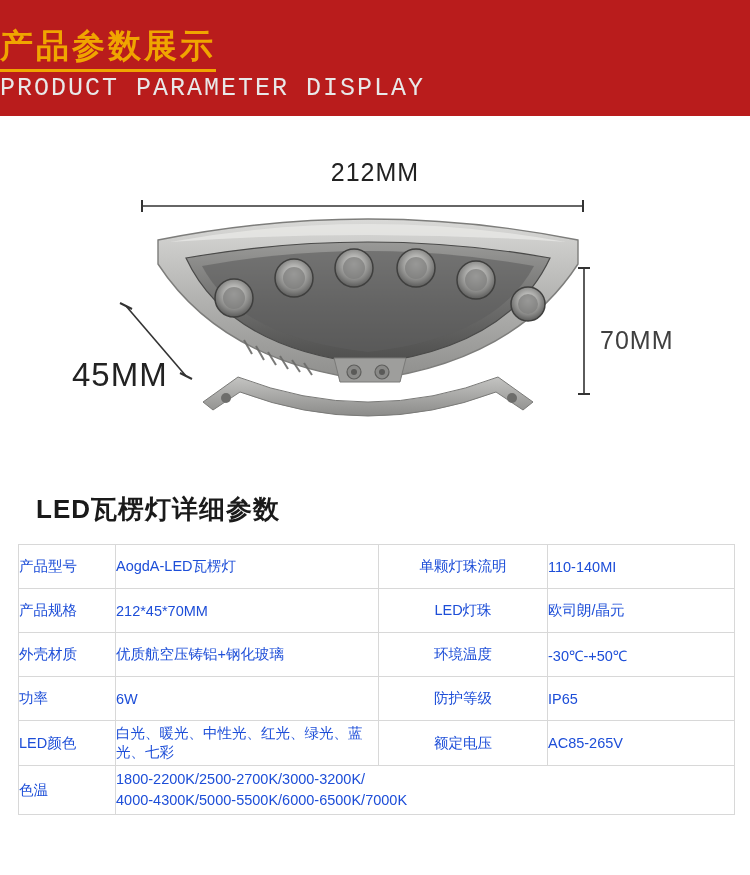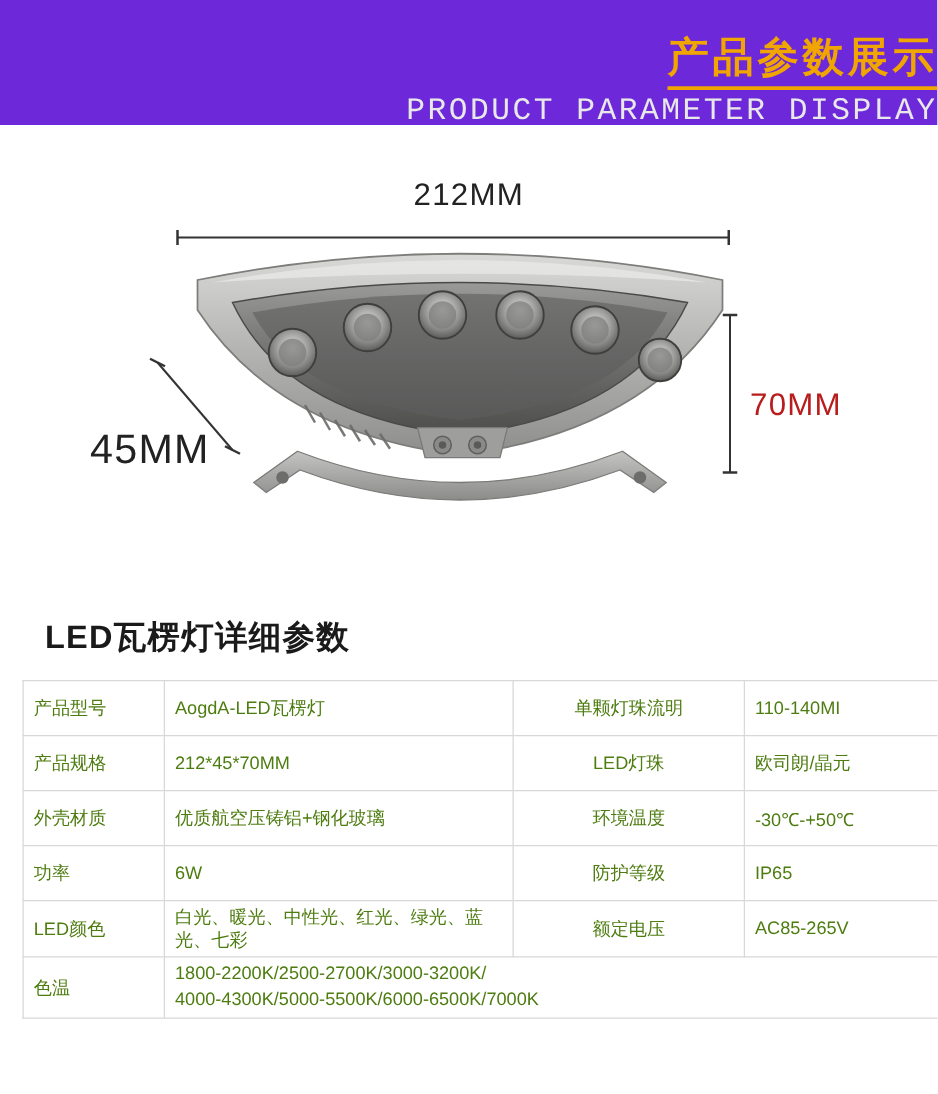--- a/index.html
+++ b/index.html
@@ -16,23 +16,23 @@
   }
   .page {
     position: relative;
     width: 750px;
     height: 875px;
   }
 
   
   .banner {
     position: relative;
-    height: 100px;
-    background: #6d28d9;
-    text-align: right;
+    height: 116px;
+    background: #b91c1c;
+    text-align: left;
   }
   .banner-cn {
     position: absolute;
     top: 26px;
     left: 0;
     right: 0;
     font-size: 33px;
     font-weight: bold;
     color: #f0a500;
     letter-spacing: 3px;
@@ -76,21 +76,21 @@
     top: 84px;
     left: 140px;
     width: 445px;
     height: 12px;
   }
   .dim-right-label {
     position: absolute;
     top: 210px;
     left: 600px;
     font-size: 25px;
-    color: #b91c1c;
+    color: #404040;
     letter-spacing: 1px;
   }
   .dim-right-arrow {
     position: absolute;
     top: 150px;
     left: 578px;
     width: 12px;
     height: 130px;
   }
   .dim-left-label {
@@ -135,22 +135,22 @@
   }
   table.spec {
     width: 714px;
     border-collapse: collapse;
     table-layout: fixed;
   }
   table.spec td {
     border: 1px solid #d8d8d8;
     height: 37px;
     font-size: 14.5px;
-    color: #4d7c0f;
-    padding: 3px 8px;
+    color: #1d4ed8;
+    padding: 3px 0;
   }
   td.lbl-left {
     width: 96px;
     text-align: left;
     padding-left: 12px;
     color: #333;
   }
   td.val-left {
     width: 262px;
     text-align: left;

